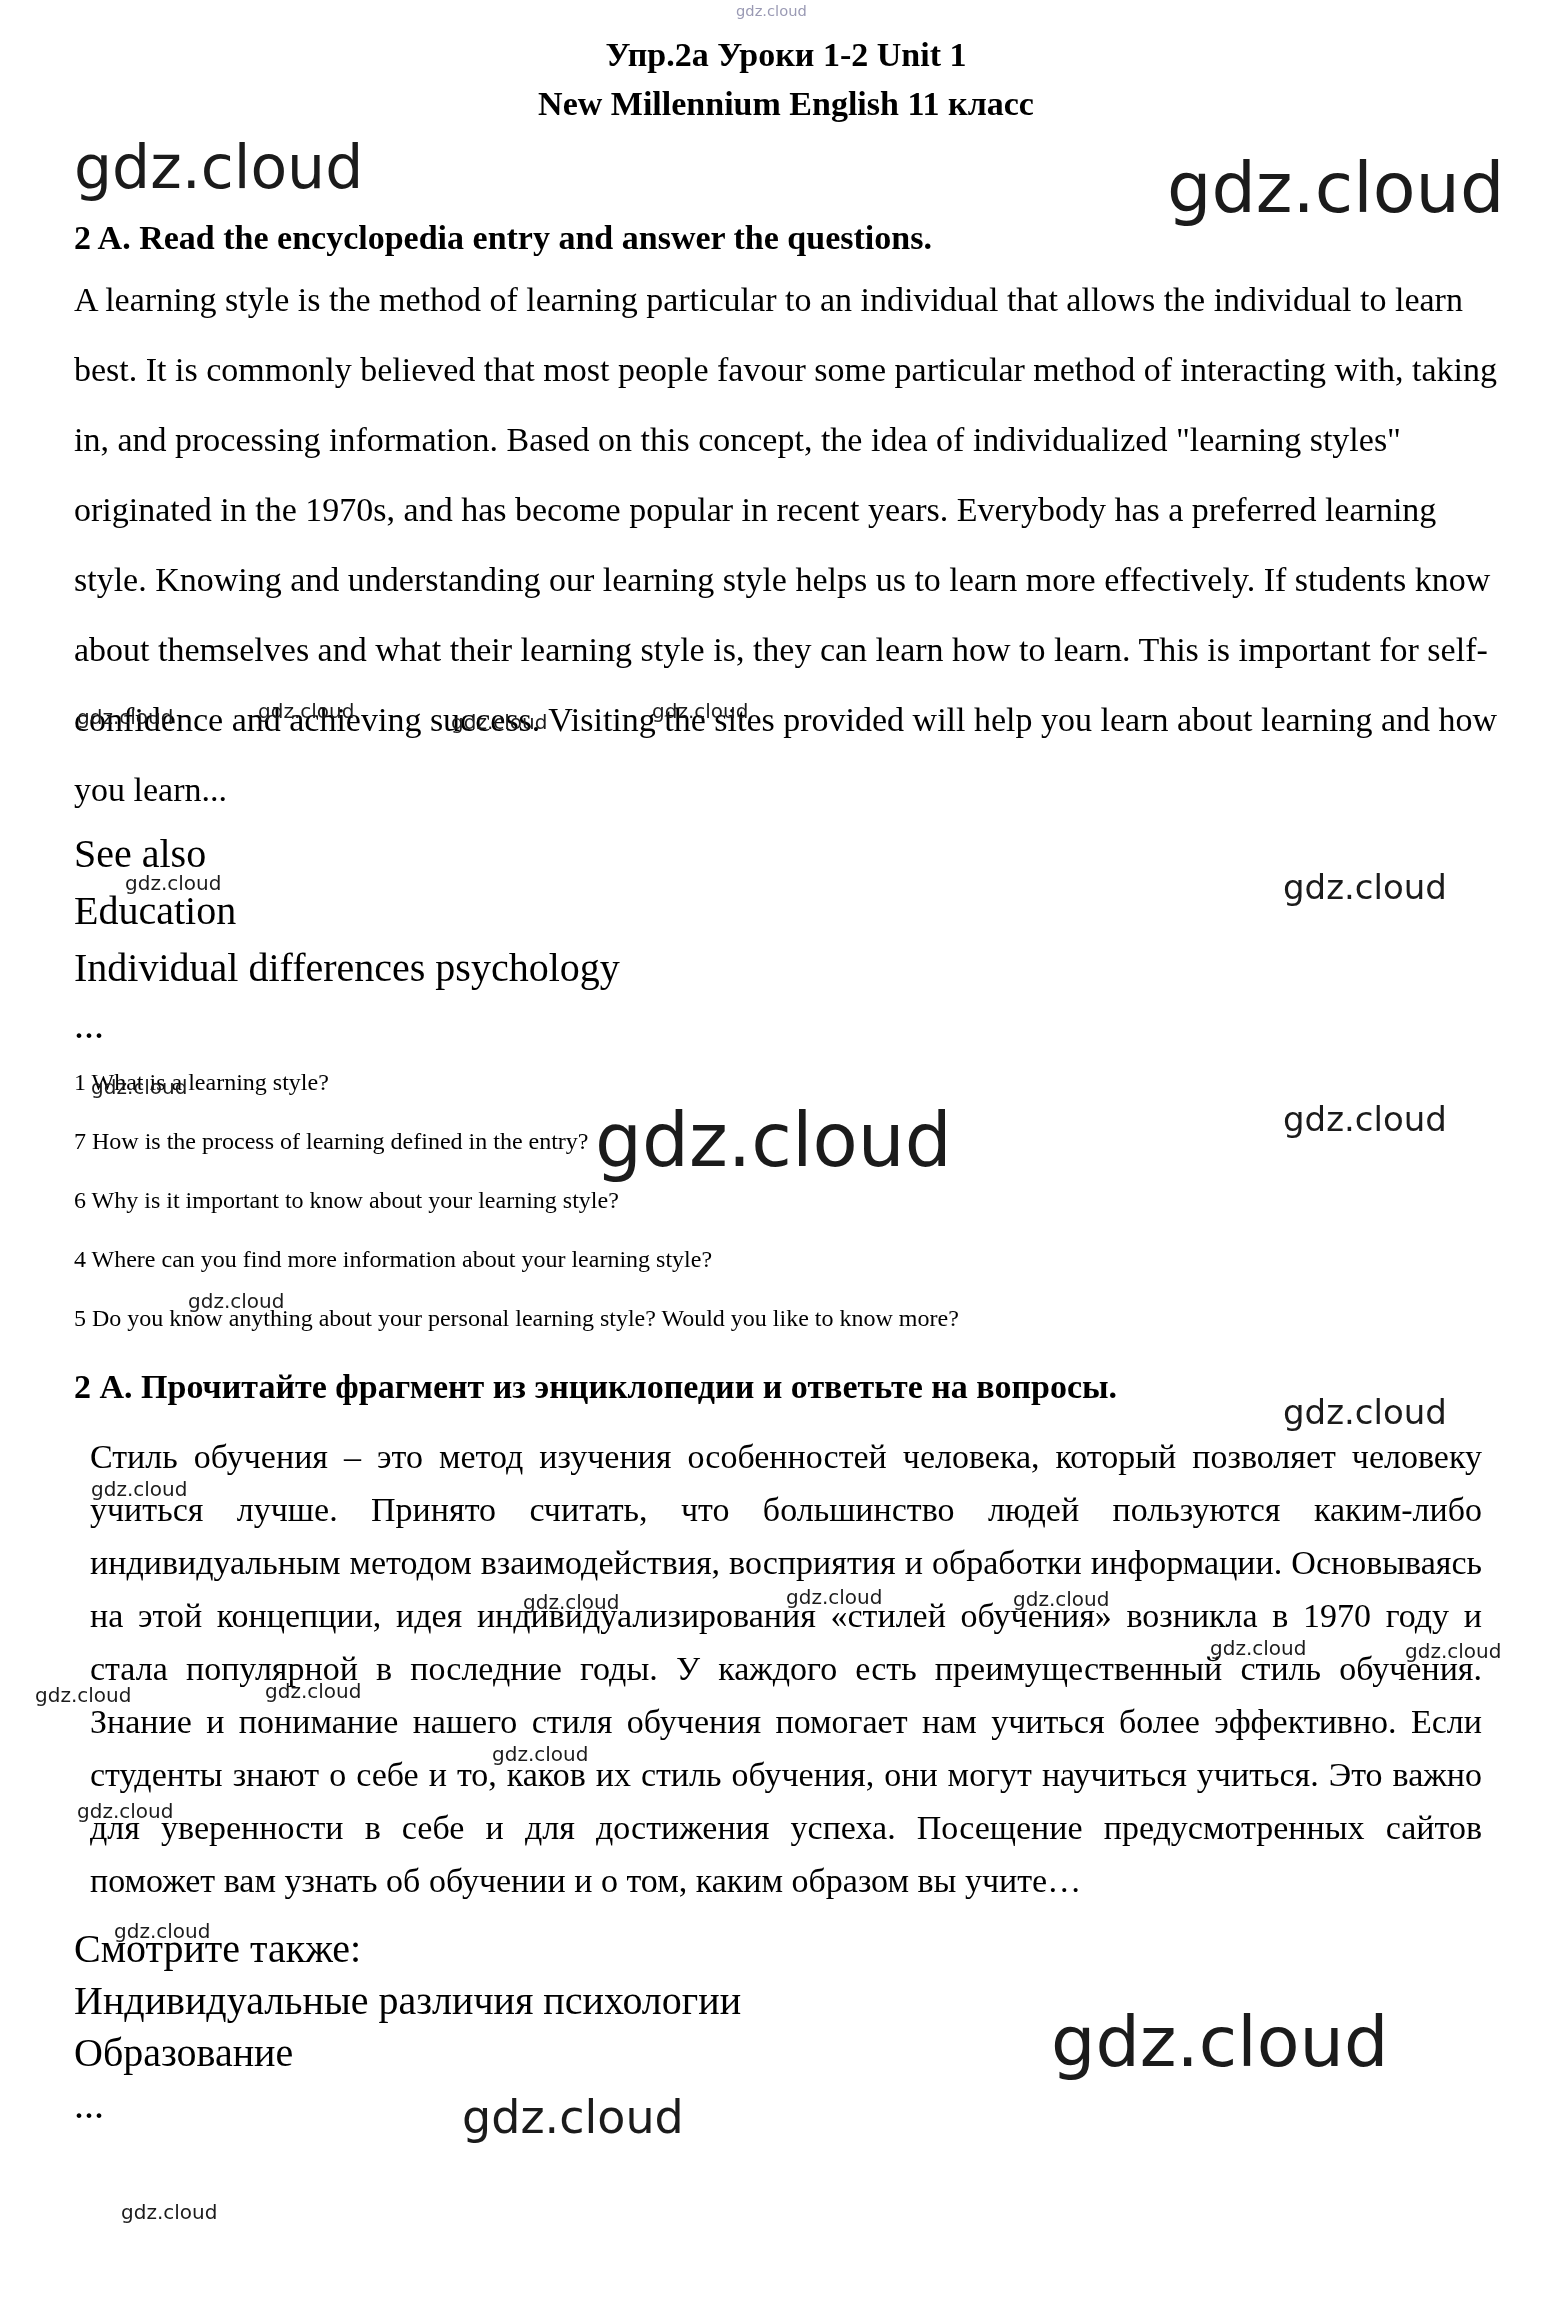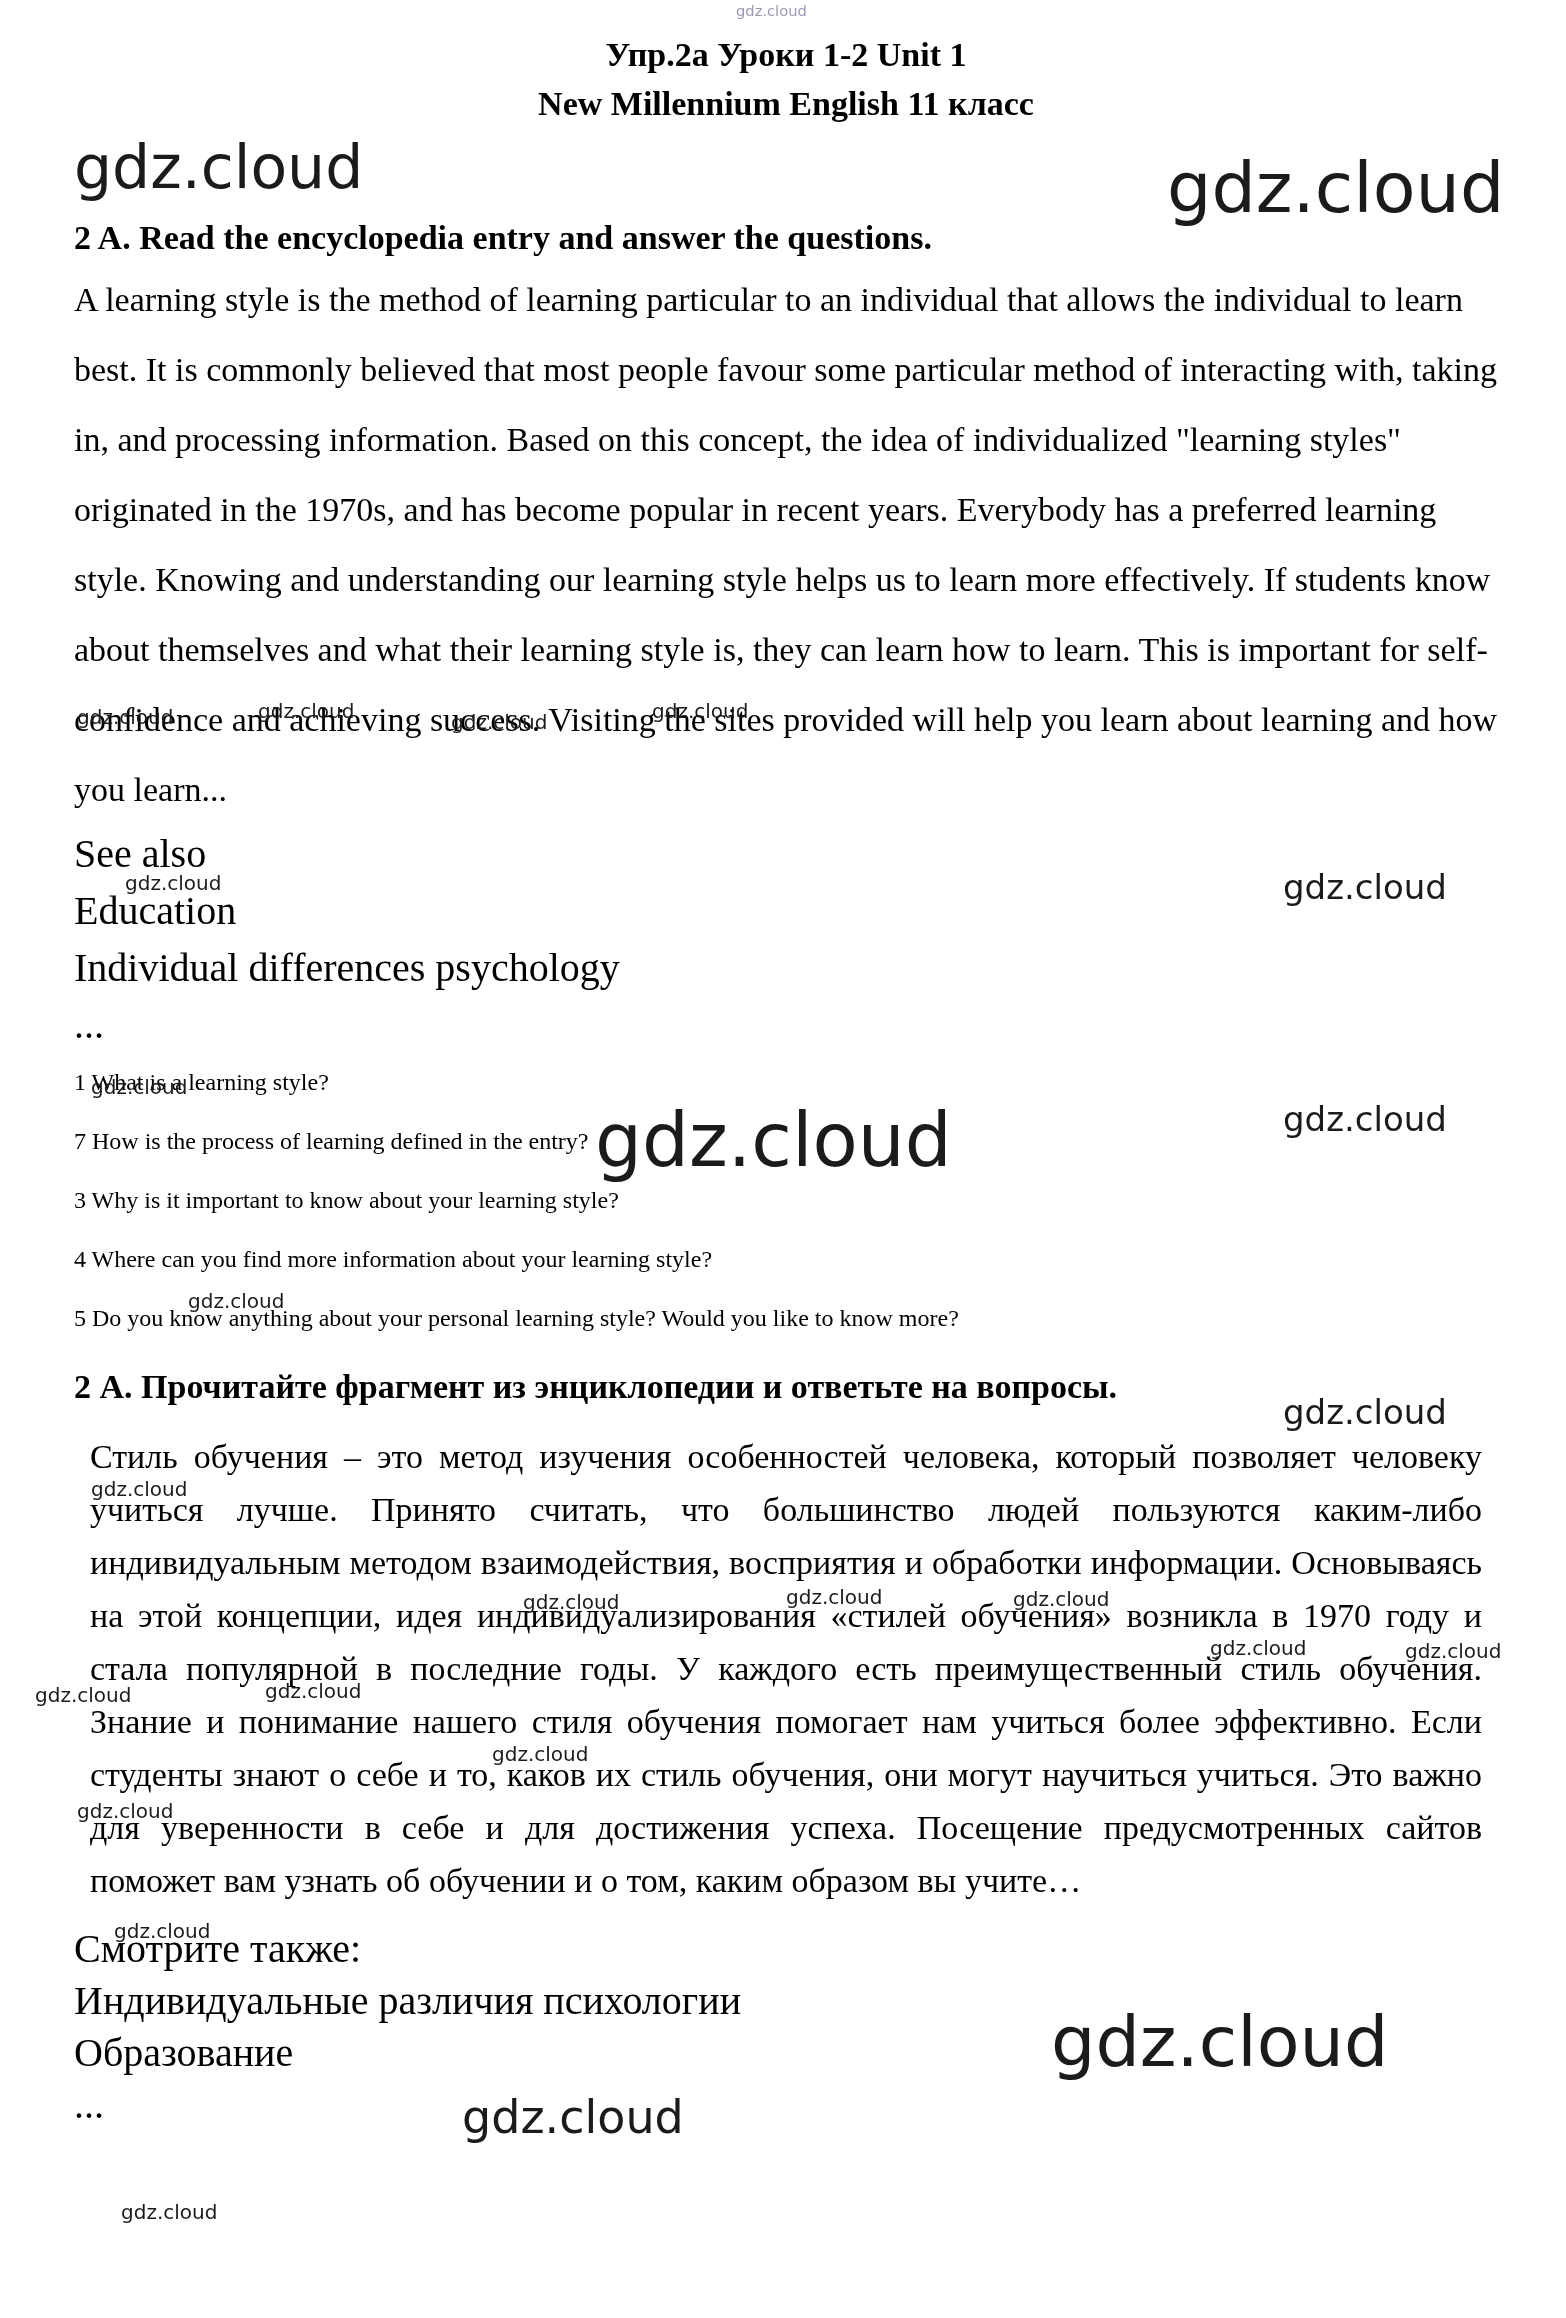--- a/index.html
+++ b/index.html
@@ -97,21 +97,21 @@
   <div class="see-also">
     <div>See also</div>
     <div>Education</div>
     <div>Individual differences psychology</div>
     <div>...</div>
   </div>
 
   <div class="questions">
     <div class="q">1 What is a learning style?</div>
     <div class="q">7 How is the process of learning defined in the entry?</div>
-    <div class="q">3 Why is it important to know about your learning style?</div>
+    <div class="q">6 Why is it important to know about your learning style?</div>
     <div class="q">4 Where can you find more information about your learning style?</div>
     <div class="q">5 Do you know anything about your personal learning style? Would you like to know more?</div>
   </div>
 
   <div class="section-heading rus-heading">2 А. Прочитайте фрагмент из энциклопедии и ответьте на вопросы.</div>
 
   <p class="rus-para">Стиль обучения – это метод изучения особенностей человека, который позволяет человеку учиться лучше. Принято считать, что большинство людей пользуются каким-либо индивидуальным методом взаимодействия, восприятия и обработки информации. Основываясь на этой концепции, идея индивидуализирования «стилей обучения» возникла в 1970 году и стала популярной в последние годы. У каждого есть преимущественный стиль обучения. Знание и понимание нашего стиля обучения помогает нам учиться более эффективно. Если студенты знают о себе и то, каков их стиль обучения, они могут научиться учиться. Это важно для уверенности в себе и для достижения успеха. Посещение предусмотренных сайтов поможет вам узнать об обучении и о том, каким образом вы учите…</p>
 
   <div class="see-also rus-see-also">
     <div>Смотрите также:</div>

